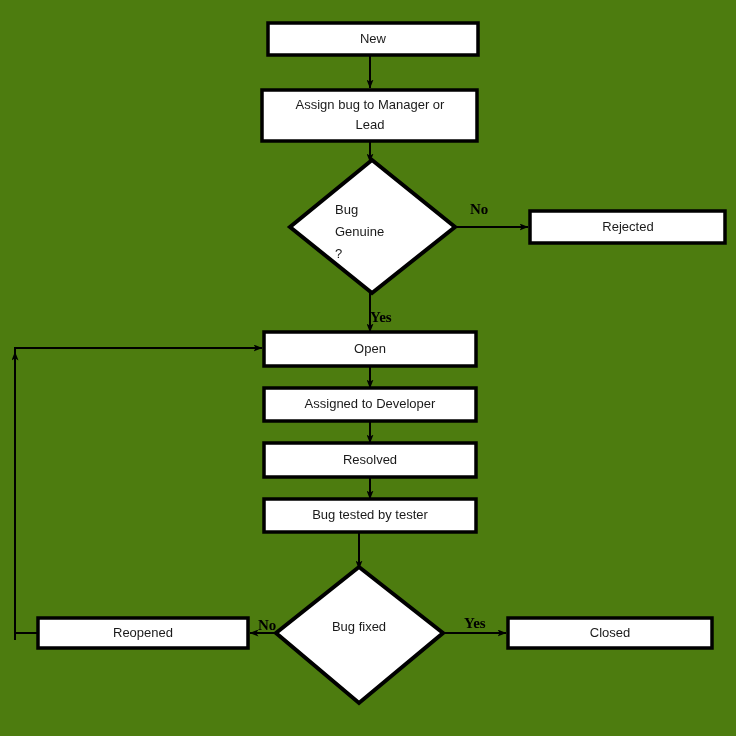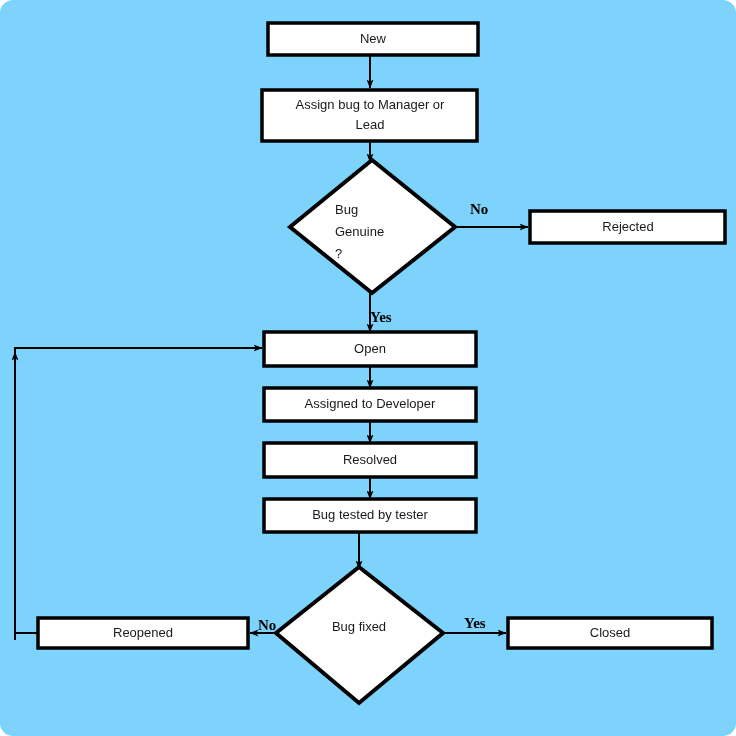--- a/index.html
+++ b/index.html
@@ -8,23 +8,22 @@
     padding: 0;
     background: #ffffff;
   }
   body {
     font-family: "Liberation Sans", sans-serif;
   }
   #canvas {
     position: relative;
     width: 736px;
     height: 736px;
-    background: #7dd3fc;
+    background: #4d7c0f;
     overflow: hidden;
-    border-radius: 13px;
   }
   #flow-svg {
     position: absolute;
     left: 0;
     top: 0;
     width: 736px;
     height: 736px;
   }
   .node-label {
     font-family: "Liberation Sans", sans-serif;

